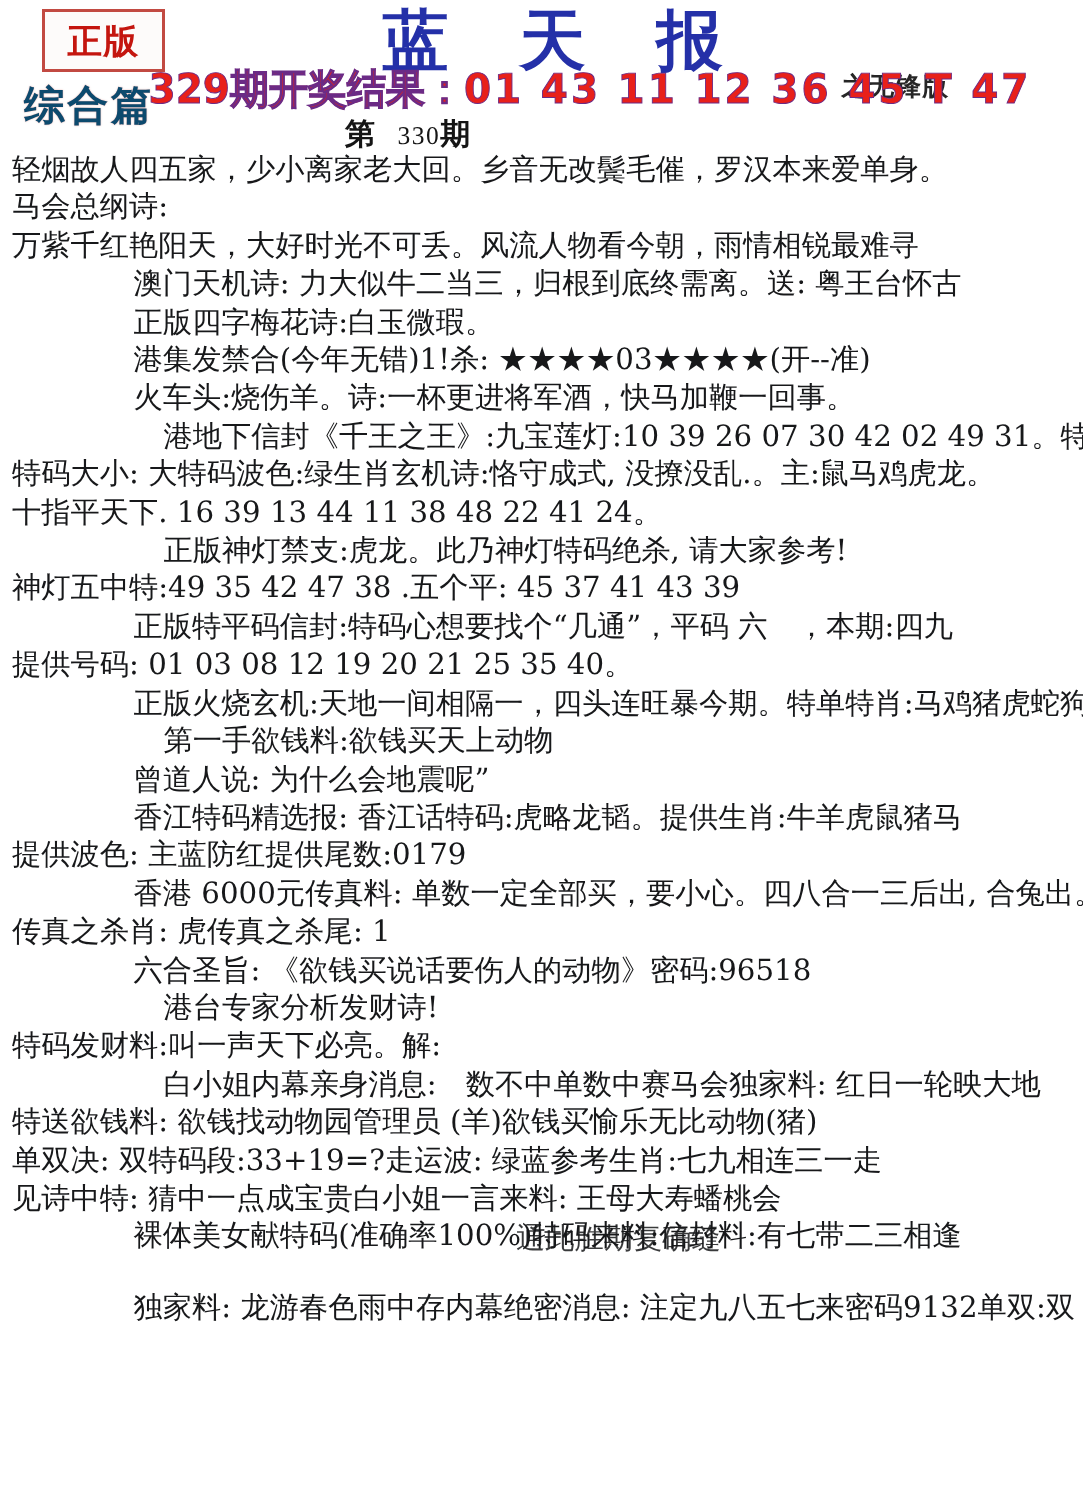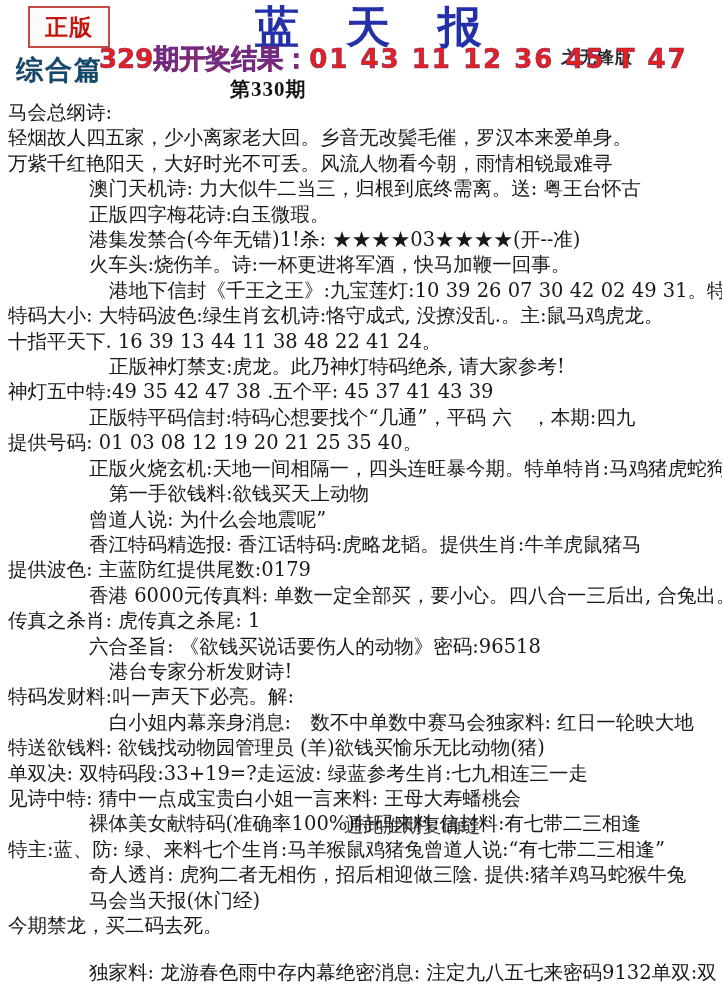--- a/index.html
+++ b/index.html
@@ -38,21 +38,21 @@
     color:#2430a8;font-weight:bold;font-size:44px;
     letter-spacing:16px;
     font-family:"DejaVu Serif","Liberation Serif",serif;
     white-space:nowrap;
   }
   .issue-line{
     position:absolute;left:230px;top:76px;
     font-size:20px;color:#151515;font-weight:bold;
     letter-spacing:1px;white-space:nowrap;
   }
-  .issue-line .num{font-weight:bold;font-size:21px;}
+  .issue-line .num{font-weight:normal;font-size:17px;margin-left:14px;}
   .edition-note{
     position:absolute;left:561px;top:46px;
     font-size:17px;font-weight:bold;color:#262626;
     letter-spacing:1px;white-space:nowrap;
   }
   .result-overlay{
     position:absolute;left:99px;top:42px;
     font-size:26px;font-weight:bold;
     color:#e8201a;
     -webkit-text-stroke:0.6px #6b2b86;
@@ -102,22 +102,22 @@
 
     <div class="edition-note">之无锋版</div>
 
     <div class="result-overlay">
       <span>329期开奖结果：</span><span class="nums">01 43 11 12 36 45 T 47</span>
     </div>
   </div>
 
   <div class="content">
     <div id="body-lines">
+        <div class="line ind0">轻烟故人四五家，少小离家老大回。乡音无改鬓毛催，罗汉本来爱单身。</div>
         <div class="line ind0">马会总纲诗:</div>
-        <div class="line ind0">轻烟故人四五家，少小离家老大回。乡音无改鬓毛催，罗汉本来爱单身。</div>
         <div class="line ind0">万紫千红艳阳天，大好时光不可丢。风流人物看今朝，雨情相锐最难寻</div>
         <div class="line ind2">澳门天机诗: 力大似牛二当三，归根到底终需离。送: 粤王台怀古</div>
         <div class="line ind2">正版四字梅花诗:白玉微瑕。</div>
         <div class="line ind2">港集发禁合(今年无错)1!杀: ★★★★03★★★★(开--准)</div>
         <div class="line ind2">火车头:烧伤羊。诗:一杯更进将军酒，快马加鞭一回事。</div>
         <div class="line ind3">港地下信封《千王之王》:九宝莲灯:10 39 26 07 30 42 02 49 31。特码单双:单</div>
         <div class="line ind0">特码大小: 大特码波色:绿生肖玄机诗:恪守成式, 没撩没乱.。主:鼠马鸡虎龙。</div>
         <div class="line ind0">十指平天下. 16 39 13 44 11 38 48 22 41 24。</div>
         <div class="line ind3">正版神灯禁支:虎龙。此乃神灯特码绝杀, 请大家参考!</div>
         <div class="line ind0">神灯五中特:49 35 42 47 38 .五个平: 45 37 41 43 39</div>
@@ -139,26 +139,20 @@
         <div class="line ind0">见诗中特: 猜中一点成宝贵白小姐一言来料: 王母大寿蟠桃会</div>
       </div>
 
     <div class="overlap-wrap">
       <div class="line overlap-a ind2">
         <span>裸体美女献特码(准确率100%)特码来料:</span><span>信封料:有七带二三相逢</span>
       </div>
       <div class="line overlap-b">通此胜期复确缝</div>
     </div>
 
-    <div id="body-lines-2">
-        <div class="line ind0">特主:蓝、防: 绿、来料七个生肖:马羊猴鼠鸡猪兔曾道人说:“有七带二三相逢”</div>
-        <div class="line ind2">奇人透肖: 虎狗二者无相伤，招后相迎做三陰. 提供:猪羊鸡马蛇猴牛兔</div>
-        <div class="line ind2">马会当天报(休门经)</div>
-        <div class="line ind0">今期禁龙，买二码去死。</div>
-      </div>
 
     <div class="spacer-md"></div>
 
     <div id="footer-lines">
         <div class="line ind2">独家料: 龙游春色雨中存内幕绝密消息: 注定九八五七来密码9132单双:双</div>
       </div>
   </div>
 
 </div>
 

